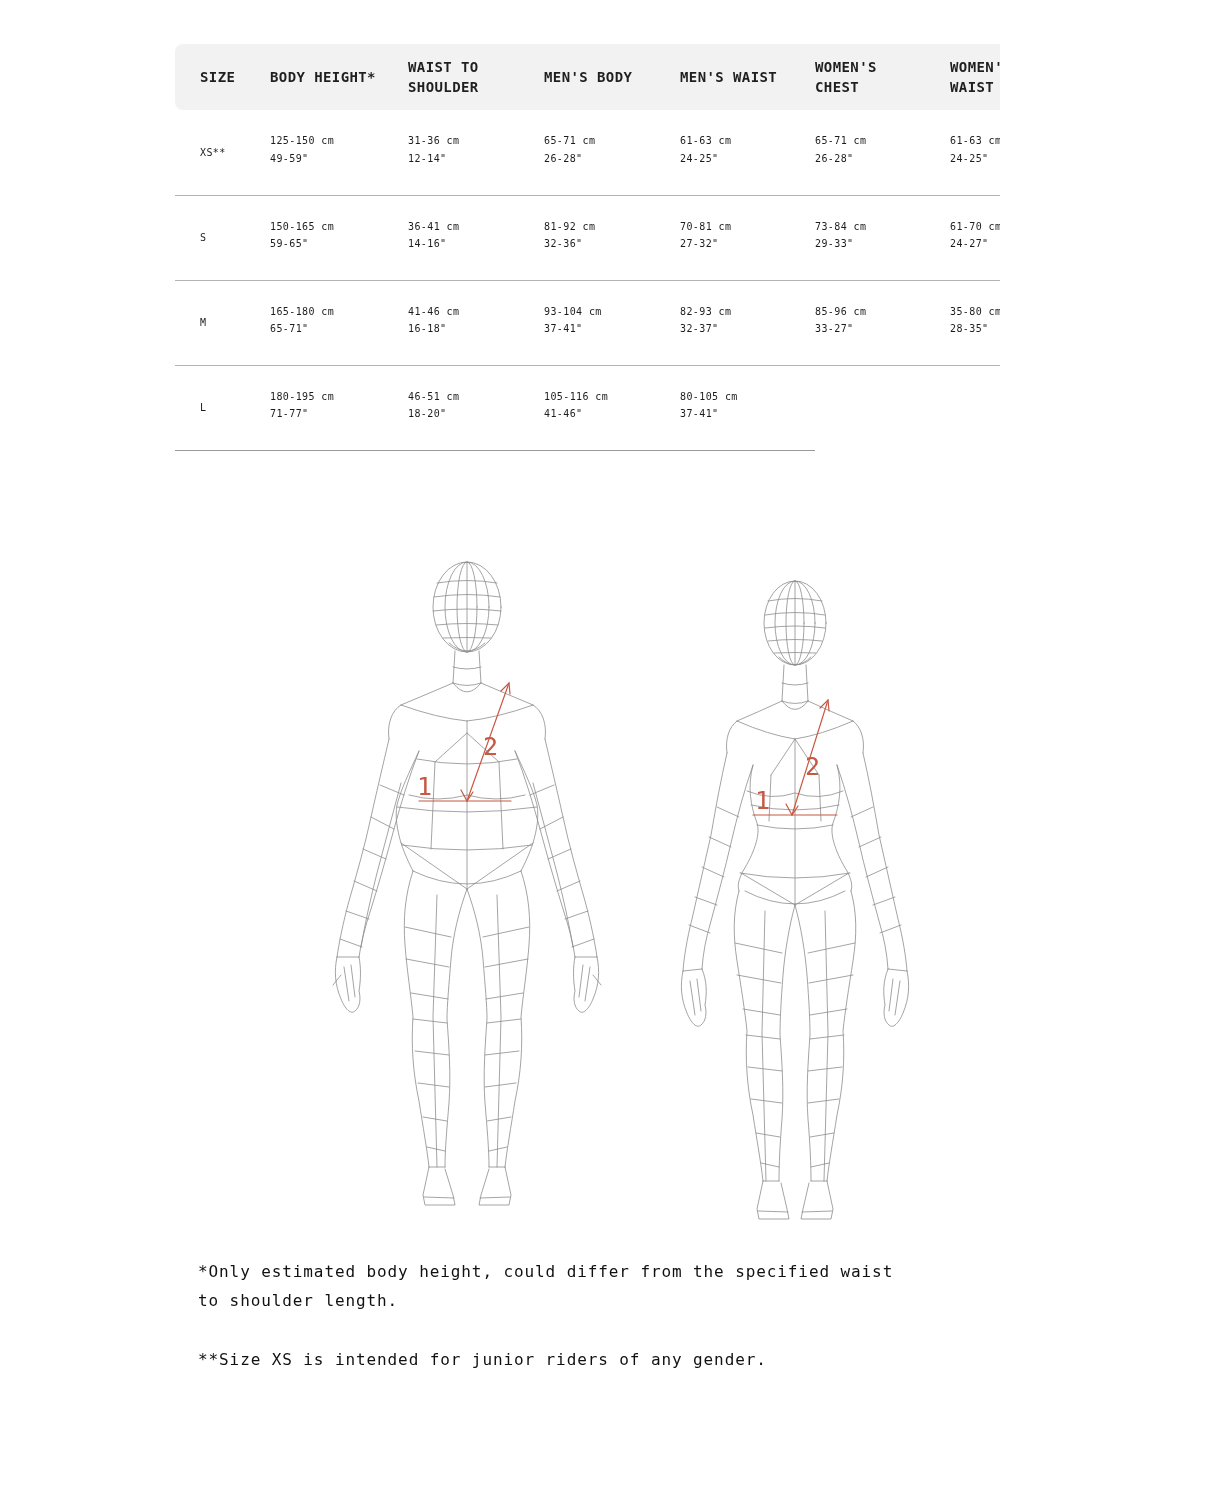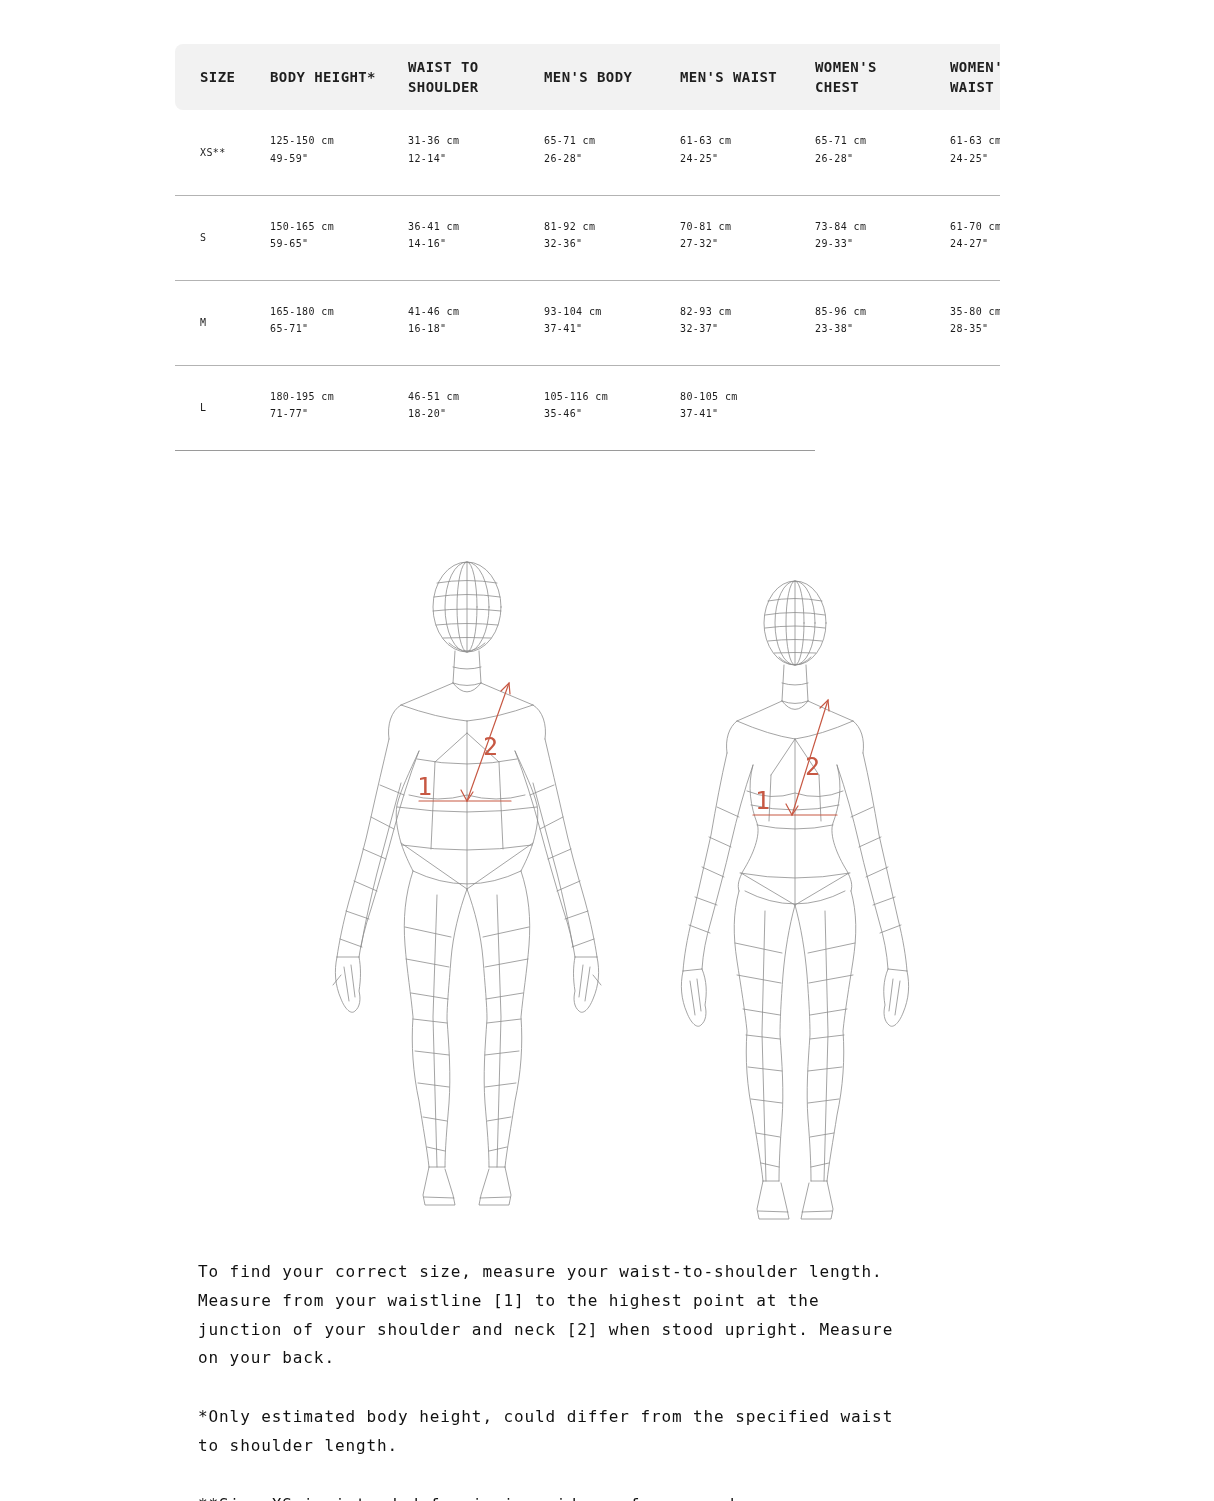--- a/index.html
+++ b/index.html
@@ -108,32 +108,32 @@
           <td class="size-cell">M</td>
           <td>165-180 cm
 65-71"</td>
           <td>41-46 cm
 16-18"</td>
           <td>93-104 cm
 37-41"</td>
           <td>82-93 cm
 32-37"</td>
           <td>85-96 cm
-23-38"</td>
+33-27"</td>
           <td>35-80 cm
 28-35"</td>
         </tr>
         <tr>
           <td class="size-cell">L</td>
           <td>180-195 cm
 71-77"</td>
           <td>46-51 cm
 18-20"</td>
           <td>105-116 cm
-35-46"</td>
+41-46"</td>
           <td>80-105 cm
 37-41"</td>
           <td></td>
           <td></td>
         </tr>
       </tbody>
     </table>
   </div>
 
   <div class="figures">
@@ -353,22 +353,18 @@
         <path d="M147,240 L183,125"></path>
         <path d="M141,229 L147,240 L153,231"></path>
         <path d="M175,133 L183,125 L184,136"></path>
       </g>
       <text class="annot-label" x="110" y="234" fill="#c75843">1</text>
       <text class="annot-label" x="160" y="200" fill="#c75843">2</text>
     </svg>
   </div>
 
   <div class="notes">
-    <p>To find your correct size, measure your waist-to-shoulder length.
-Measure from your waistline [1] to the highest point at the
-junction of your shoulder and neck [2] when stood upright. Measure
-on your back.</p>
     <p>*Only estimated body height, could differ from the specified waist
 to shoulder length.</p>
     <p>**Size XS is intended for junior riders of any gender.</p>
   </div>
 
 </div>
 
 </body></html>

